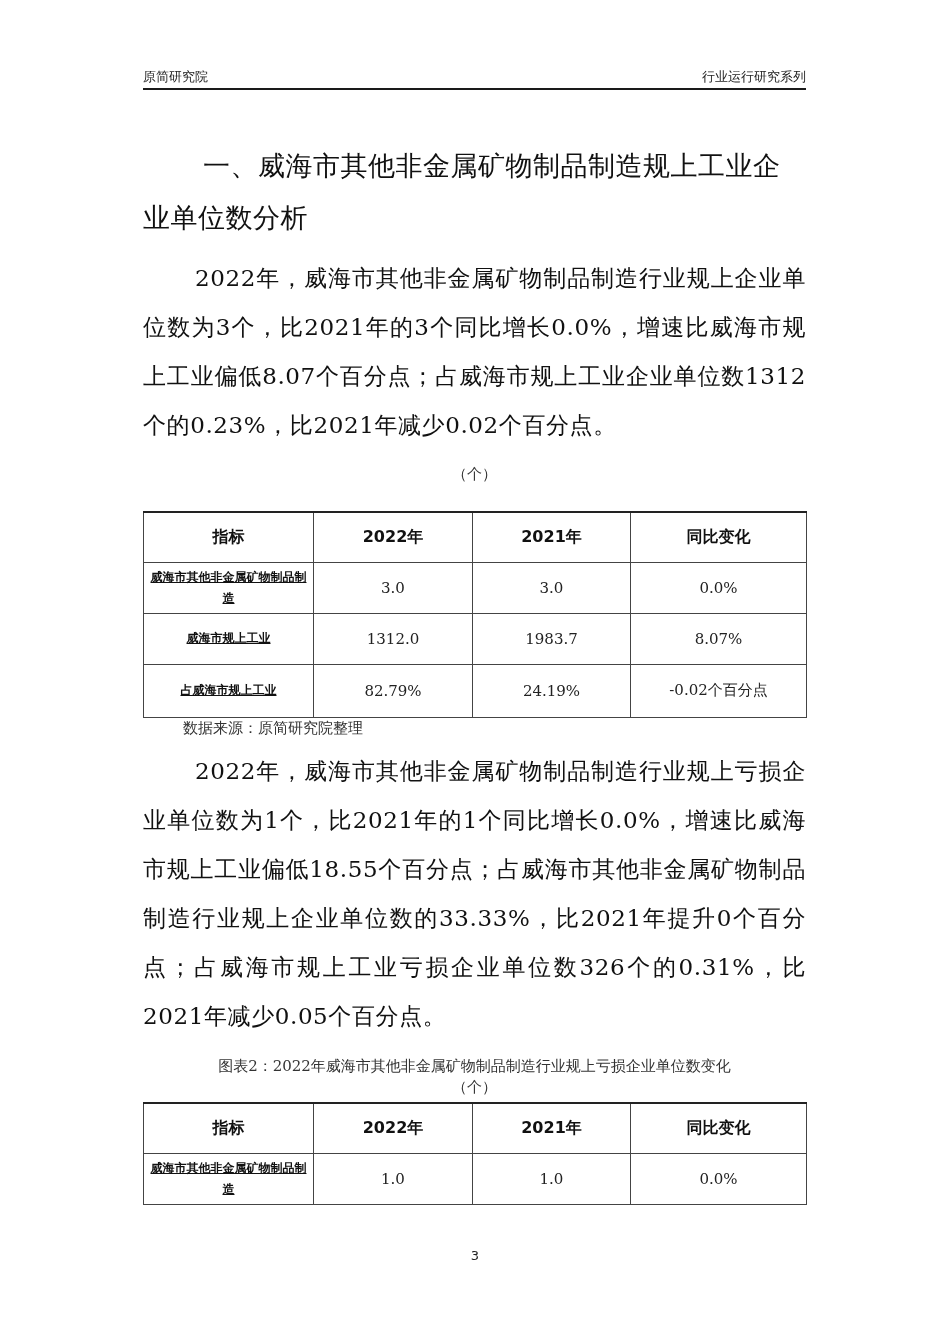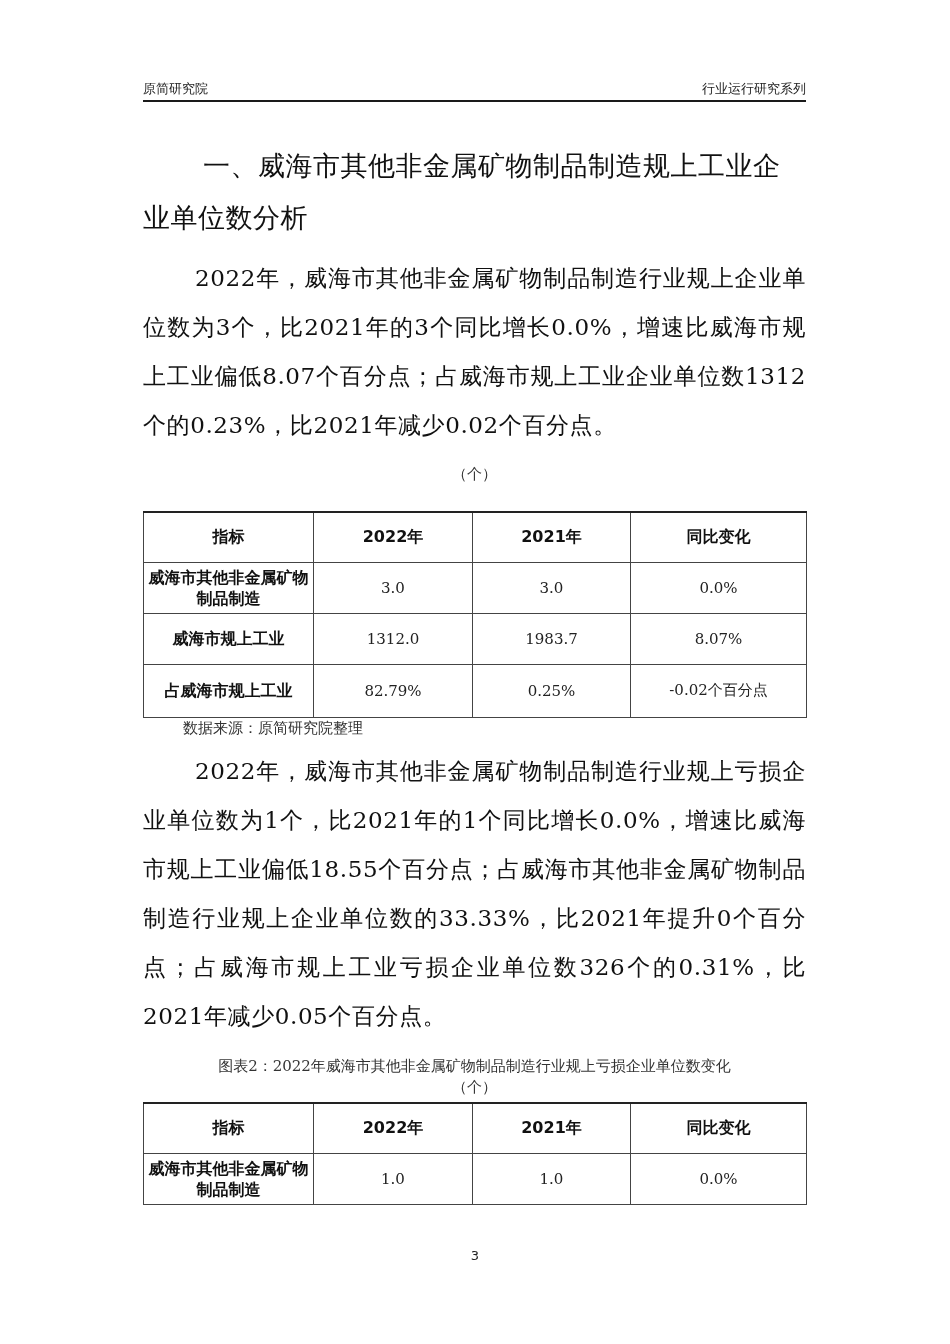--- a/index.html
+++ b/index.html
@@ -1,39 +1,39 @@
 <!DOCTYPE html>
 <html><head>
 <meta charset="utf-8">
 <style>
   html, body { margin: 0; padding: 0; background: #ffffff; }
   body { width: 950px; height: 1344px; position: relative; overflow: hidden;
          font-family: "DejaVu Serif", "Liberation Serif", serif; color: #111; }
-  .page-header { position: absolute; left: 143px; top: 76px; width: 663px; height: 24px;
+  .page-header { position: absolute; left: 143px; top: 64px; width: 663px; height: 24px;
                  border-bottom: 2px solid #1a1a1a; font-family: "DejaVu Sans", "Liberation Sans", sans-serif;
                  font-size: 13px; color: #222; }
   .page-header .left { position: absolute; left: 0; top: 4px; }
   .page-header .right { position: absolute; right: 0; top: 4px; }
   .heading { position: absolute; left: 143px; top: 140px; width: 663px;
              font-family: "DejaVu Sans", "Liberation Sans", sans-serif; font-weight: normal;
              font-size: 27px; line-height: 52px; letter-spacing: 0.5px; color: #111; }
   .heading .indent { display: inline-block; width: 60px; }
   .para { position: absolute; left: 143px; width: 663px; font-size: 23px; line-height: 49px;
           text-align: justify; letter-spacing: 0.6px; color: #111; }
   .para .indent { display: inline-block; width: 52px; }
   .caption { position: absolute; left: 143px; width: 663px; text-align: center; font-size: 15px;
              line-height: 21px; color: #333; }
   table.data { position: absolute; left: 143px; width: 663px; border-collapse: collapse;
                table-layout: fixed; }
   table.data td, table.data th { border: 1px solid #444; text-align: center; vertical-align: middle;
                                   padding: 0 4px; }
   table.data th { font-family: "DejaVu Sans", "Liberation Sans", sans-serif; font-weight: bold;
                   font-size: 16px; color: #111; }
   table.data td.label { font-family: "DejaVu Sans", "Liberation Sans", sans-serif; font-weight: bold;
-                        font-size: 16px; line-height: 21px; color: #111; }
+                        font-size: 12px; line-height: 21px; color: #111; text-decoration: underline; }
   table.data td.val { font-family: "DejaVu Serif", "Liberation Serif", serif; font-size: 15px; color: #222; }
   table.data tr.top { border-top: 2px solid #222; }
   .source { position: absolute; left: 183px; top: 716px; font-size: 15px; line-height: 24px; color: #333; }
   .page-num { position: absolute; left: 0; width: 950px; top: 1248px; text-align: center;
               font-family: "DejaVu Sans", "Liberation Sans", sans-serif; font-size: 13px; color: #222; }
 </style>
 </head>
 <body>
 
 <div class="page-header">
@@ -71,21 +71,21 @@
   </tr>
   <tr style="height:51px;">
     <td class="label">威海市规上工业</td>
     <td class="val">1312.0</td>
     <td class="val">1983.7</td>
     <td class="val">8.07%</td>
   </tr>
   <tr style="height:53px;">
     <td class="label">占威海市规上工业</td>
     <td class="val">82.79%</td>
-    <td class="val">0.25%</td>
+    <td class="val">24.19%</td>
     <td class="val">-0.02个百分点</td>
   </tr>
 </tbody>
   </table>
 
 <div class="source">数据来源：原简研究院整理</div>
 
 <div class="para" style="top:747px;"><span class="indent"></span><span>2022年，威海市其他非金属矿物制品制造行业规上亏损企业单位数为1个，比2021年的1个同比增长0.0%，增速比威海市规上工业偏低18.55个百分点；占威海市其他非金属矿物制品制造行业规上企业单位数的33.33%，比2021年提升0个百分点；占威海市规上工业亏损企业单位数326个的0.31%，比2021年减少0.05个百分点。</span></div>
 
 <div class="caption" style="top:1056px;">

